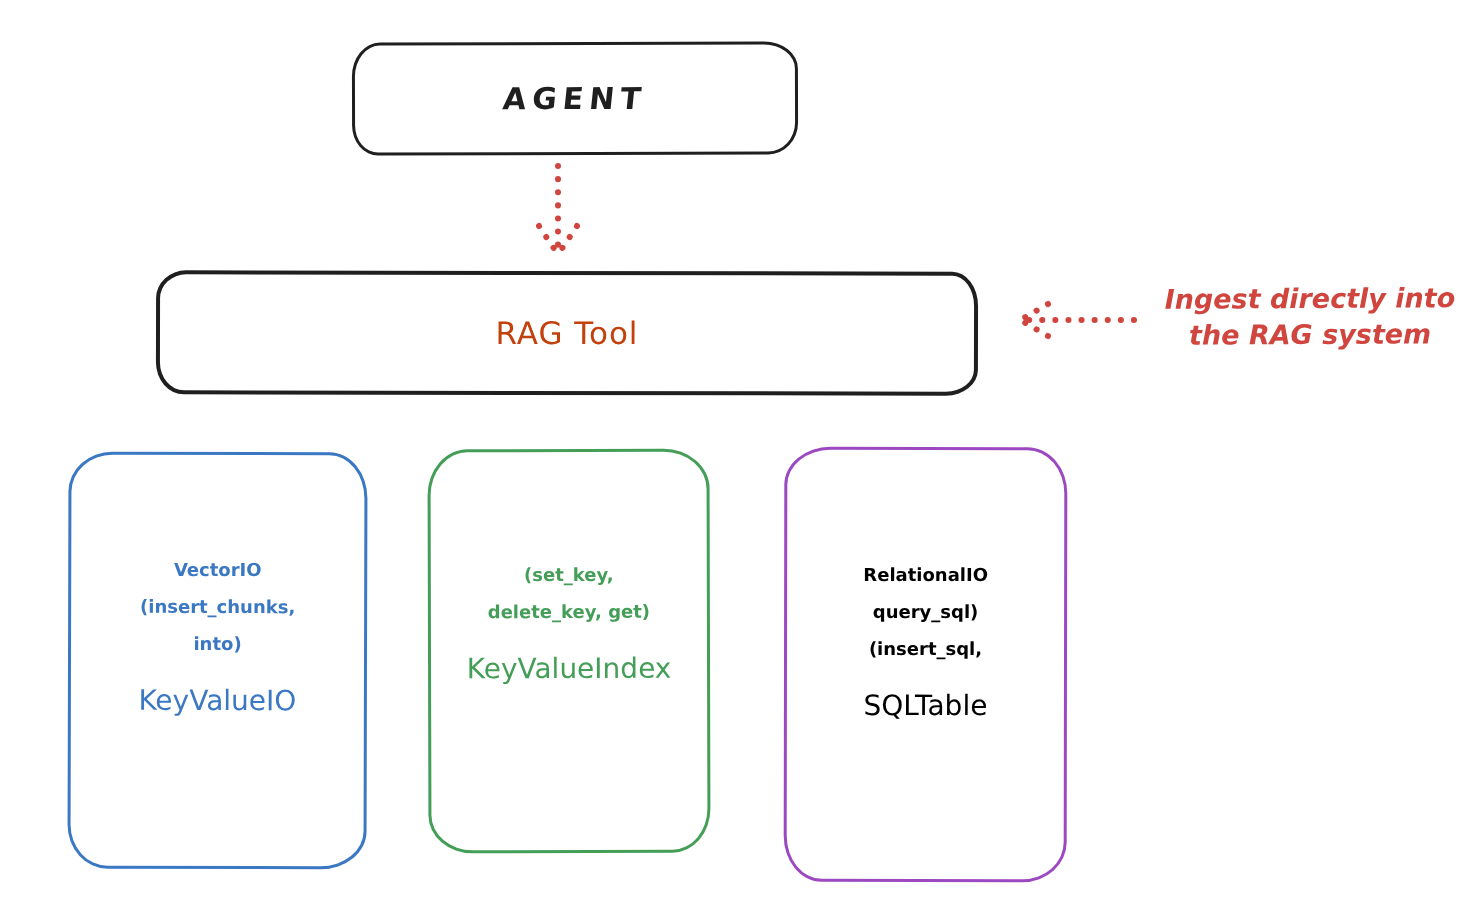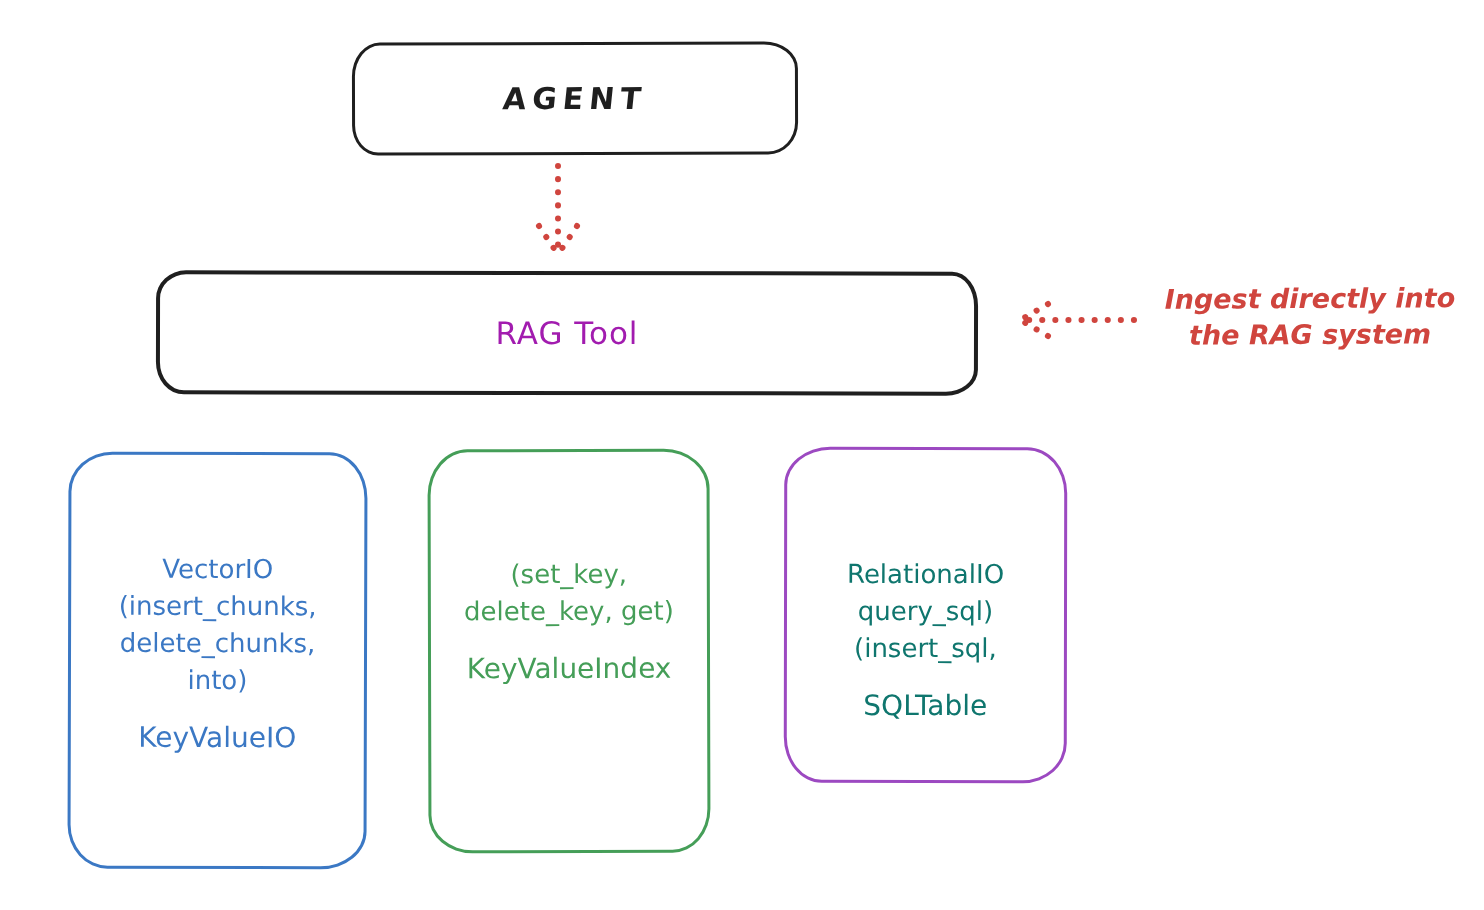--- a/index.html
+++ b/index.html
@@ -40,35 +40,35 @@
   .rag-box {
     left: 156px; top: 271px; width: 822px; height: 124px;
     border: 4px solid #1f1f1f;
     border-radius: 30px 26px 32px 28px / 28px 34px 26px 32px;
     transform: rotate(0.1deg);
   }
   .rag-label {
     font-size: 31px;
     font-weight: 500;
     letter-spacing: 1px;
-    color: #a21caf;
+    color: #c2410c;
   }
   
   .io-box {
     position: absolute;
     background: #ffffff;
     box-sizing: border-box;
     display: flex;
     flex-direction: column;
     align-items: center;
     text-align: center;
   }
   .io-box .fn-line {
-    font-size: 26px;
-    font-weight: 400;
+    font-size: 18px;
+    font-weight: 700;
     line-height: 37px;
     white-space: nowrap;
   }
   .io-box .index-label {
     font-size: 28px;
     font-weight: 500;
     line-height: 37px;
     margin-top: 20px;
     white-space: nowrap;
   }
@@ -82,24 +82,24 @@
   }
   .keyvalue-box {
     left: 428px; top: 449px; width: 282px; height: 404px;
     border: 3.5px solid #459e58;
     border-radius: 40px 46px 38px 44px / 46px 40px 44px 38px;
     color: #459e58;
     padding-top: 104px;
     transform: rotate(-0.15deg);
   }
   .relational-box {
-    left: 784px; top: 447px; width: 283px; height: 336px;
+    left: 784px; top: 447px; width: 283px; height: 435px;
     border: 3.5px solid #9c49c1;
     border-radius: 46px 40px 44px 38px / 38px 46px 40px 46px;
-    color: #0f766e;
+    color: #000000;
     padding-top: 106px;
     transform: rotate(0.1deg);
   }
   
   .annotation {
     position: absolute;
     left: 1138px; top: 281px; width: 344px;
     color: #d0453e;
     font-size: 27px;
     font-weight: 700;
@@ -142,21 +142,20 @@
   </svg>
 
   <div class="annotation">
     <div>Ingest directly into</div>
     <div>the RAG system</div>
   </div>
 
   <div class="io-box vector-box">
     <div class="fn-line">VectorIO</div>
     <div class="fn-line">(insert_chunks,</div>
-    <div class="fn-line">delete_chunks,</div>
     <div class="fn-line">into)</div>
     <div class="index-label">KeyValueIO</div>
   </div>
 
   <div class="io-box keyvalue-box">
     <div class="fn-line">(set_key,</div>
     <div class="fn-line">delete_key, get)</div>
     <div class="index-label">KeyValueIndex</div>
   </div>
 

